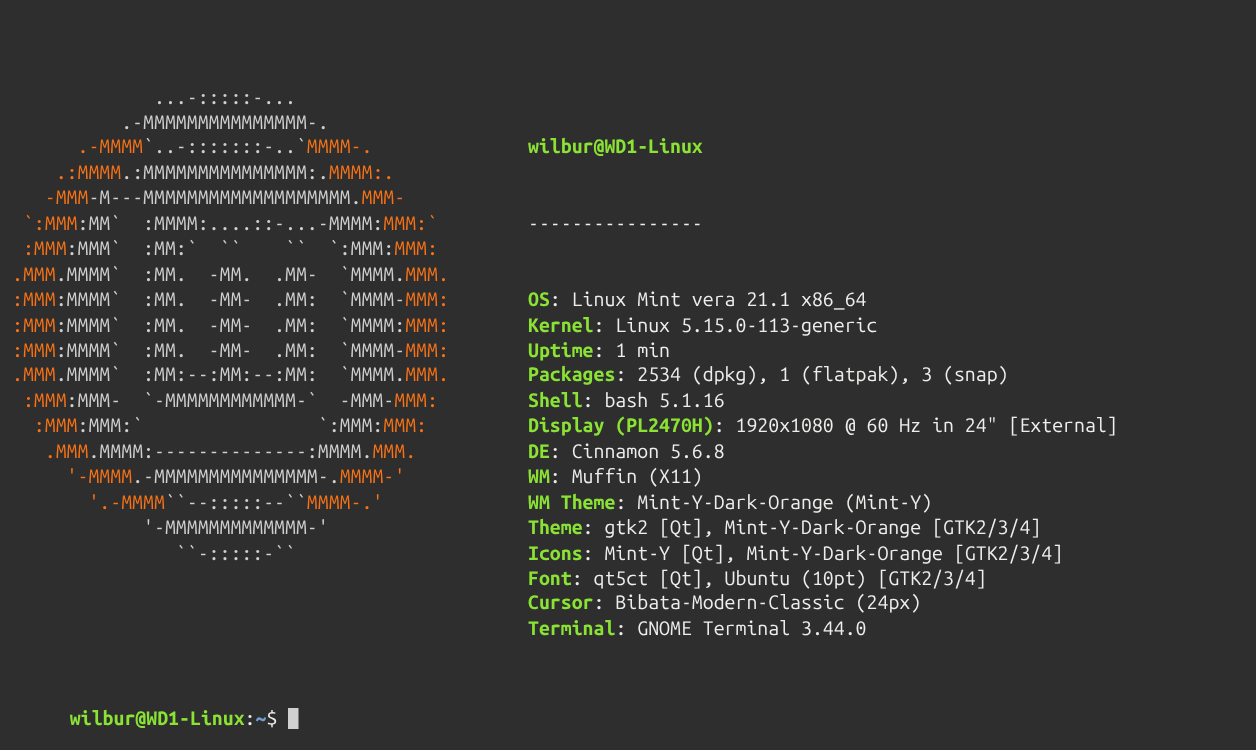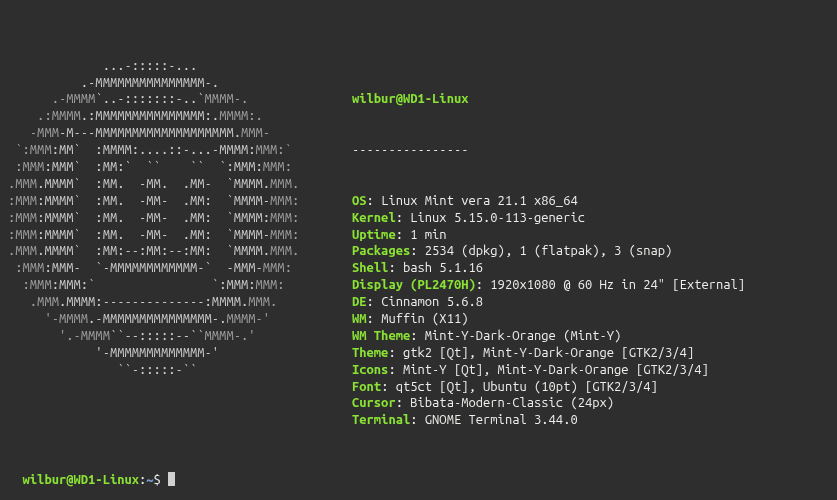--- a/index.html
+++ b/index.html
@@ -34,24 +34,24 @@
     flex-shrink: 0;
   }
   .info {
     flex: 1;
     padding-left: 4px;
   }
   .key { color: #8ae234; font-weight: bold; }
   .val { color: #eeeeec; margin-top: 26px; }
   .bottom-prompt {
     position: absolute;
-    left: 0;
+    left: 24px;
     bottom: 6px;
   }
-  .logo span.g { color: #a3a3a3; }
+  .logo span.g { color: #f97316; }
   .logo span.w { color: #d0d0d0; }
   .ascii-line { white-space: pre; }
 </style>
 </head>
 <body>
 
 <div class="term">
 
   <div class="columns">
     <div class="logo" id="ascii-logo"><div class="ascii-line"><span class="g green"></span><span class="w">             ...-:::::-...</span><span class="g green"></span></div><div class="ascii-line"><span class="g green"></span><span class="w">          .-MMMMMMMMMMMMMMM-.</span><span class="g green"></span></div><div class="ascii-line"><span class="g green">      .-MMMM</span><span class="w">`..-:::::::-..`</span><span class="g green">MMMM-.</span></div><div class="ascii-line"><span class="g green">    .:MMMM</span><span class="w">.:MMMMMMMMMMMMMMM:.</span><span class="g green">MMMM:.</span></div><div class="ascii-line"><span class="g green">   -MMM</span><span class="w">-M---MMMMMMMMMMMMMMMMMMM.</span><span class="g green">MMM-</span></div><div class="ascii-line"><span class="g green"> `:MMM</span><span class="w">:MM`  :MMMM:....::-...-MMMM:</span><span class="g green">MMM:`</span></div><div class="ascii-line"><span class="g green"> :MMM</span><span class="w">:MMM`  :MM:`  ``    ``  `:MMM:</span><span class="g green">MMM:</span></div><div class="ascii-line"><span class="g green">.MMM</span><span class="w">.MMMM`  :MM.  -MM.  .MM-  `MMMM.</span><span class="g green">MMM.</span></div><div class="ascii-line"><span class="g green">:MMM</span><span class="w">:MMMM`  :MM.  -MM-  .MM:  `MMMM-</span><span class="g green">MMM:</span></div><div class="ascii-line"><span class="g green">:MMM</span><span class="w">:MMMM`  :MM.  -MM-  .MM:  `MMMM:</span><span class="g green">MMM:</span></div><div class="ascii-line"><span class="g green">:MMM</span><span class="w">:MMMM`  :MM.  -MM-  .MM:  `MMMM-</span><span class="g green">MMM:</span></div><div class="ascii-line"><span class="g green">.MMM</span><span class="w">.MMMM`  :MM:--:MM:--:MM:  `MMMM.</span><span class="g green">MMM.</span></div><div class="ascii-line"><span class="g green"> :MMM</span><span class="w">:MMM-  `-MMMMMMMMMMMM-`  -MMM-</span><span class="g green">MMM:</span></div><div class="ascii-line"><span class="g green">  :MMM</span><span class="w">:MMM:`                `:MMM:</span><span class="g green">MMM:</span></div><div class="ascii-line"><span class="g green">   .MMM</span><span class="w">.MMMM:--------------:MMMM.</span><span class="g green">MMM.</span></div><div class="ascii-line"><span class="g green">     '-MMMM</span><span class="w">.-MMMMMMMMMMMMMMM-.</span><span class="g green">MMMM-'</span></div><div class="ascii-line"><span class="g green">       '.-MMMM</span><span class="w">``--:::::--``</span><span class="g green">MMMM-.'</span></div><div class="ascii-line"><span class="g green"></span><span class="w">            '-MMMMMMMMMMMMM-'</span><span class="g green"></span></div><div class="ascii-line"><span class="g green"></span><span class="w">               ``-:::::-``</span><span class="g green"></span></div></div>

